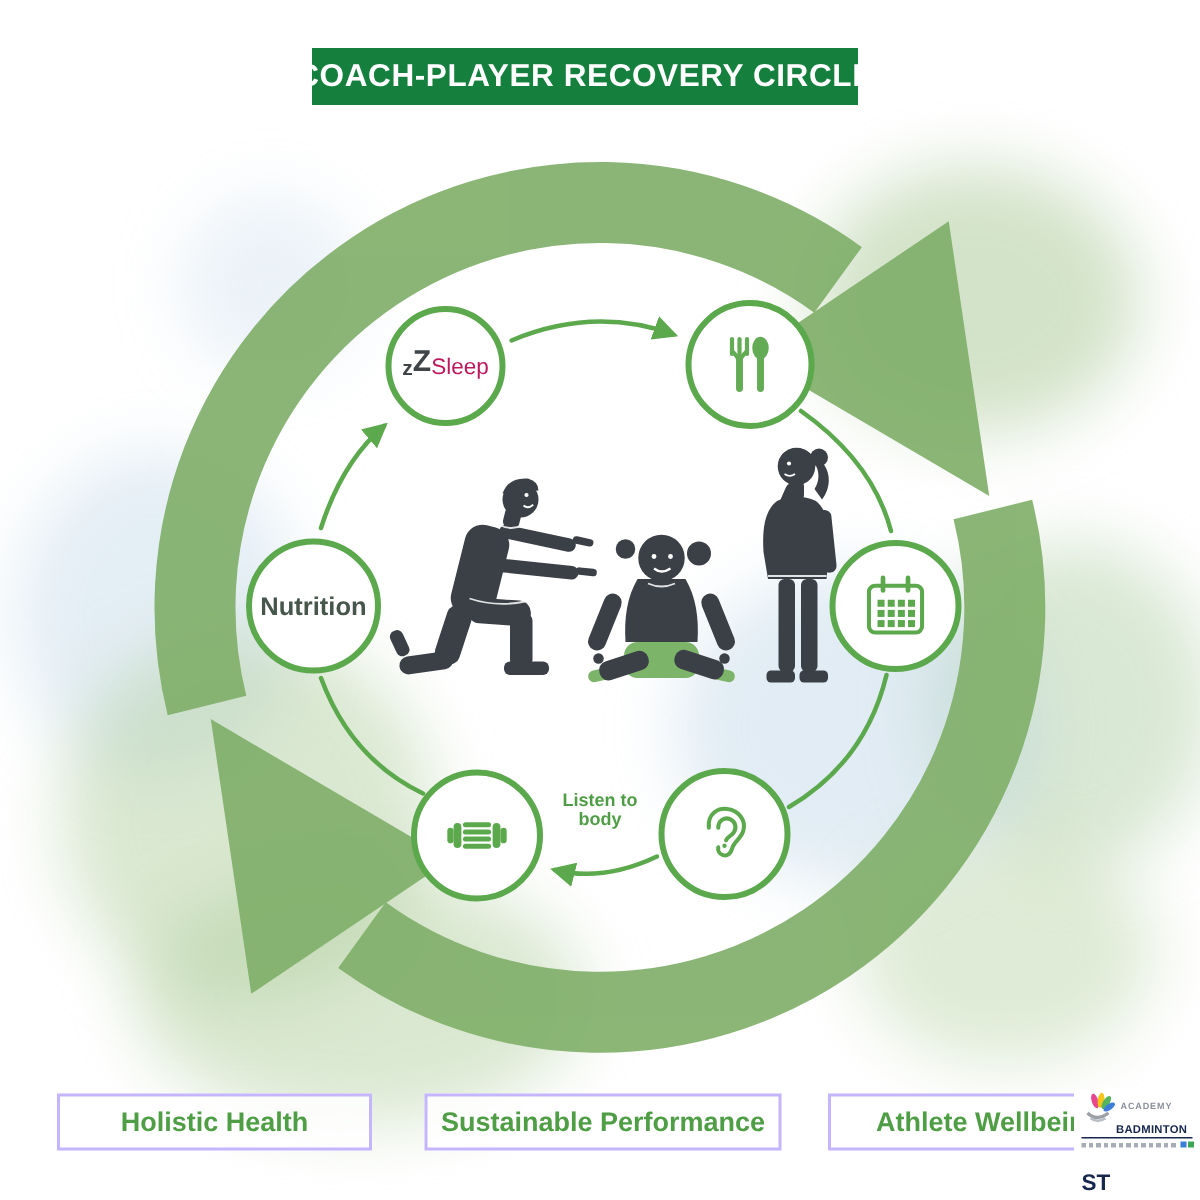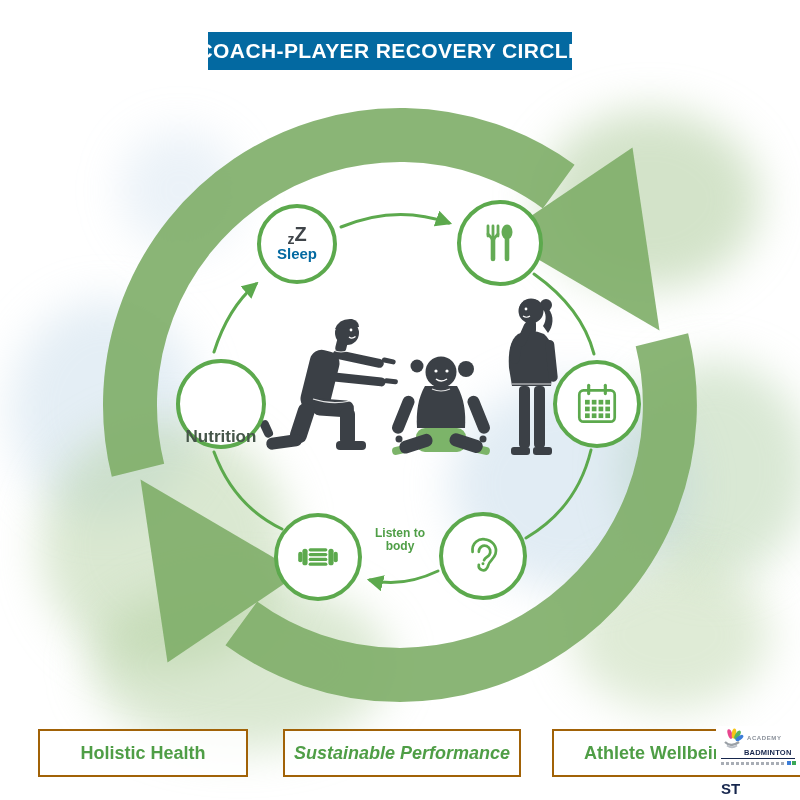--- a/index.html
+++ b/index.html
@@ -14,55 +14,55 @@
   #blob-left-blue {left:10px;top:300px;width:190px;height:220px;background:rgba(176,205,226,.34);}
   #blob-left-green{left:40px;top:420px;width:250px;height:250px;background:rgba(178,207,158,.48);}
   #blob-bottom    {left:90px;top:580px;width:300px;height:170px;background:rgba(178,207,158,.48);}
   #blob-tl-blue   {left:120px;top:130px;width:120px;height:120px;background:rgba(176,205,226,.25);}
   #blob-br-green  {left:570px;top:560px;width:200px;height:150px;background:rgba(175,204,152,.40);}
 
   #cycle-svg{position:absolute;left:0;top:0;z-index:1;}
 
   .banner{
     position:absolute;left:208px;top:32px;width:364px;height:38px;z-index:3;
-    background:#0369a1;color:#ffffff;display:flex;align-items:center;justify-content:center;
+    background:#15803d;color:#ffffff;display:flex;align-items:center;justify-content:center;
     font-weight:bold;font-size:21px;letter-spacing:.4px;white-space:nowrap;
   }
 
   .node{
     position:absolute;z-index:3;box-sizing:border-box;background:#ffffff;
     border:4px solid #5ca94d;border-radius:50%;
-    display:flex;flex-direction:column;align-items:center;justify-content:center;
+    display:flex;flex-direction:row;align-items:center;justify-content:center;
   }
   #node-sleep    {left:257px;top:204px;width:80px;height:80px;}
   #node-food     {left:457px;top:200px;width:86px;height:86px;}
-  #node-nutrition{left:176px;top:359px;width:90px;height:90px;justify-content:flex-end;}
+  #node-nutrition{left:164px;top:359px;width:90px;height:90px;}
   #node-calendar {left:553px;top:360px;width:88px;height:88px;}
   #node-roller   {left:274px;top:513px;width:88px;height:88px;}
   #node-ear      {left:439px;top:512px;width:88px;height:88px;}
 
   .zz{color:#3f4449;font-weight:bold;line-height:.7;margin-bottom:2px;}
   .zz .z-small{font-size:14px;}
   .zz .z-big{font-size:20px;vertical-align:3px;}
-  .node-label{color:#0369a1;font-weight:bold;font-size:15px;line-height:1;}
+  .node-label{color:#be185d;font-weight:normal;font-size:15px;line-height:1;}
   .nutrition-label{color:#46564a;font-weight:bold;font-size:17px;line-height:1;}
 
   .listen-note{
     position:absolute;left:374px;top:527px;width:52px;z-index:3;text-align:center;
     color:#4f9e46;font-weight:bold;font-size:12px;line-height:1.08;
   }
 
   .fbox{
-    position:absolute;top:729px;height:48px;z-index:3;box-sizing:border-box;
-    border:2px solid #a16207;background:rgba(255,255,255,.85);
+    position:absolute;top:729px;height:38px;z-index:3;box-sizing:border-box;
+    border:2px solid #c4b5fd;background:rgba(255,255,255,.85);
     color:#4f9e46;font-weight:bold;font-size:18px;
     display:flex;align-items:center;justify-content:center;white-space:nowrap;
   }
   #fbox-holistic   {left:38px;width:210px;}
-  #fbox-sustainable{left:283px;width:238px;font-style:italic;}
+  #fbox-sustainable{left:283px;width:238px;}
   #fbox-wellbeing  {left:552px;width:260px;justify-content:flex-start;padding-left:30px;}
 
   .logo-panel{
     position:absolute;left:716px;top:726px;width:84px;height:48px;z-index:5;background:#ffffff;
   }
   .logo-academy{position:absolute;left:31px;top:9px;font-size:6px;font-weight:bold;color:#8a909a;letter-spacing:.6px;}
   .logo-st{position:absolute;left:5px;top:14px;font-size:15px;font-weight:bold;color:#16264d;line-height:1;margin-top:41px;}
   .logo-badminton{position:absolute;left:28px;top:22px;font-size:7.5px;font-weight:bold;color:#16264d;letter-spacing:.2px;}
   .logo-rule{position:absolute;left:5px;top:32px;width:74px;height:1px;background:#16264d;}
   .logo-tagline-bar{

